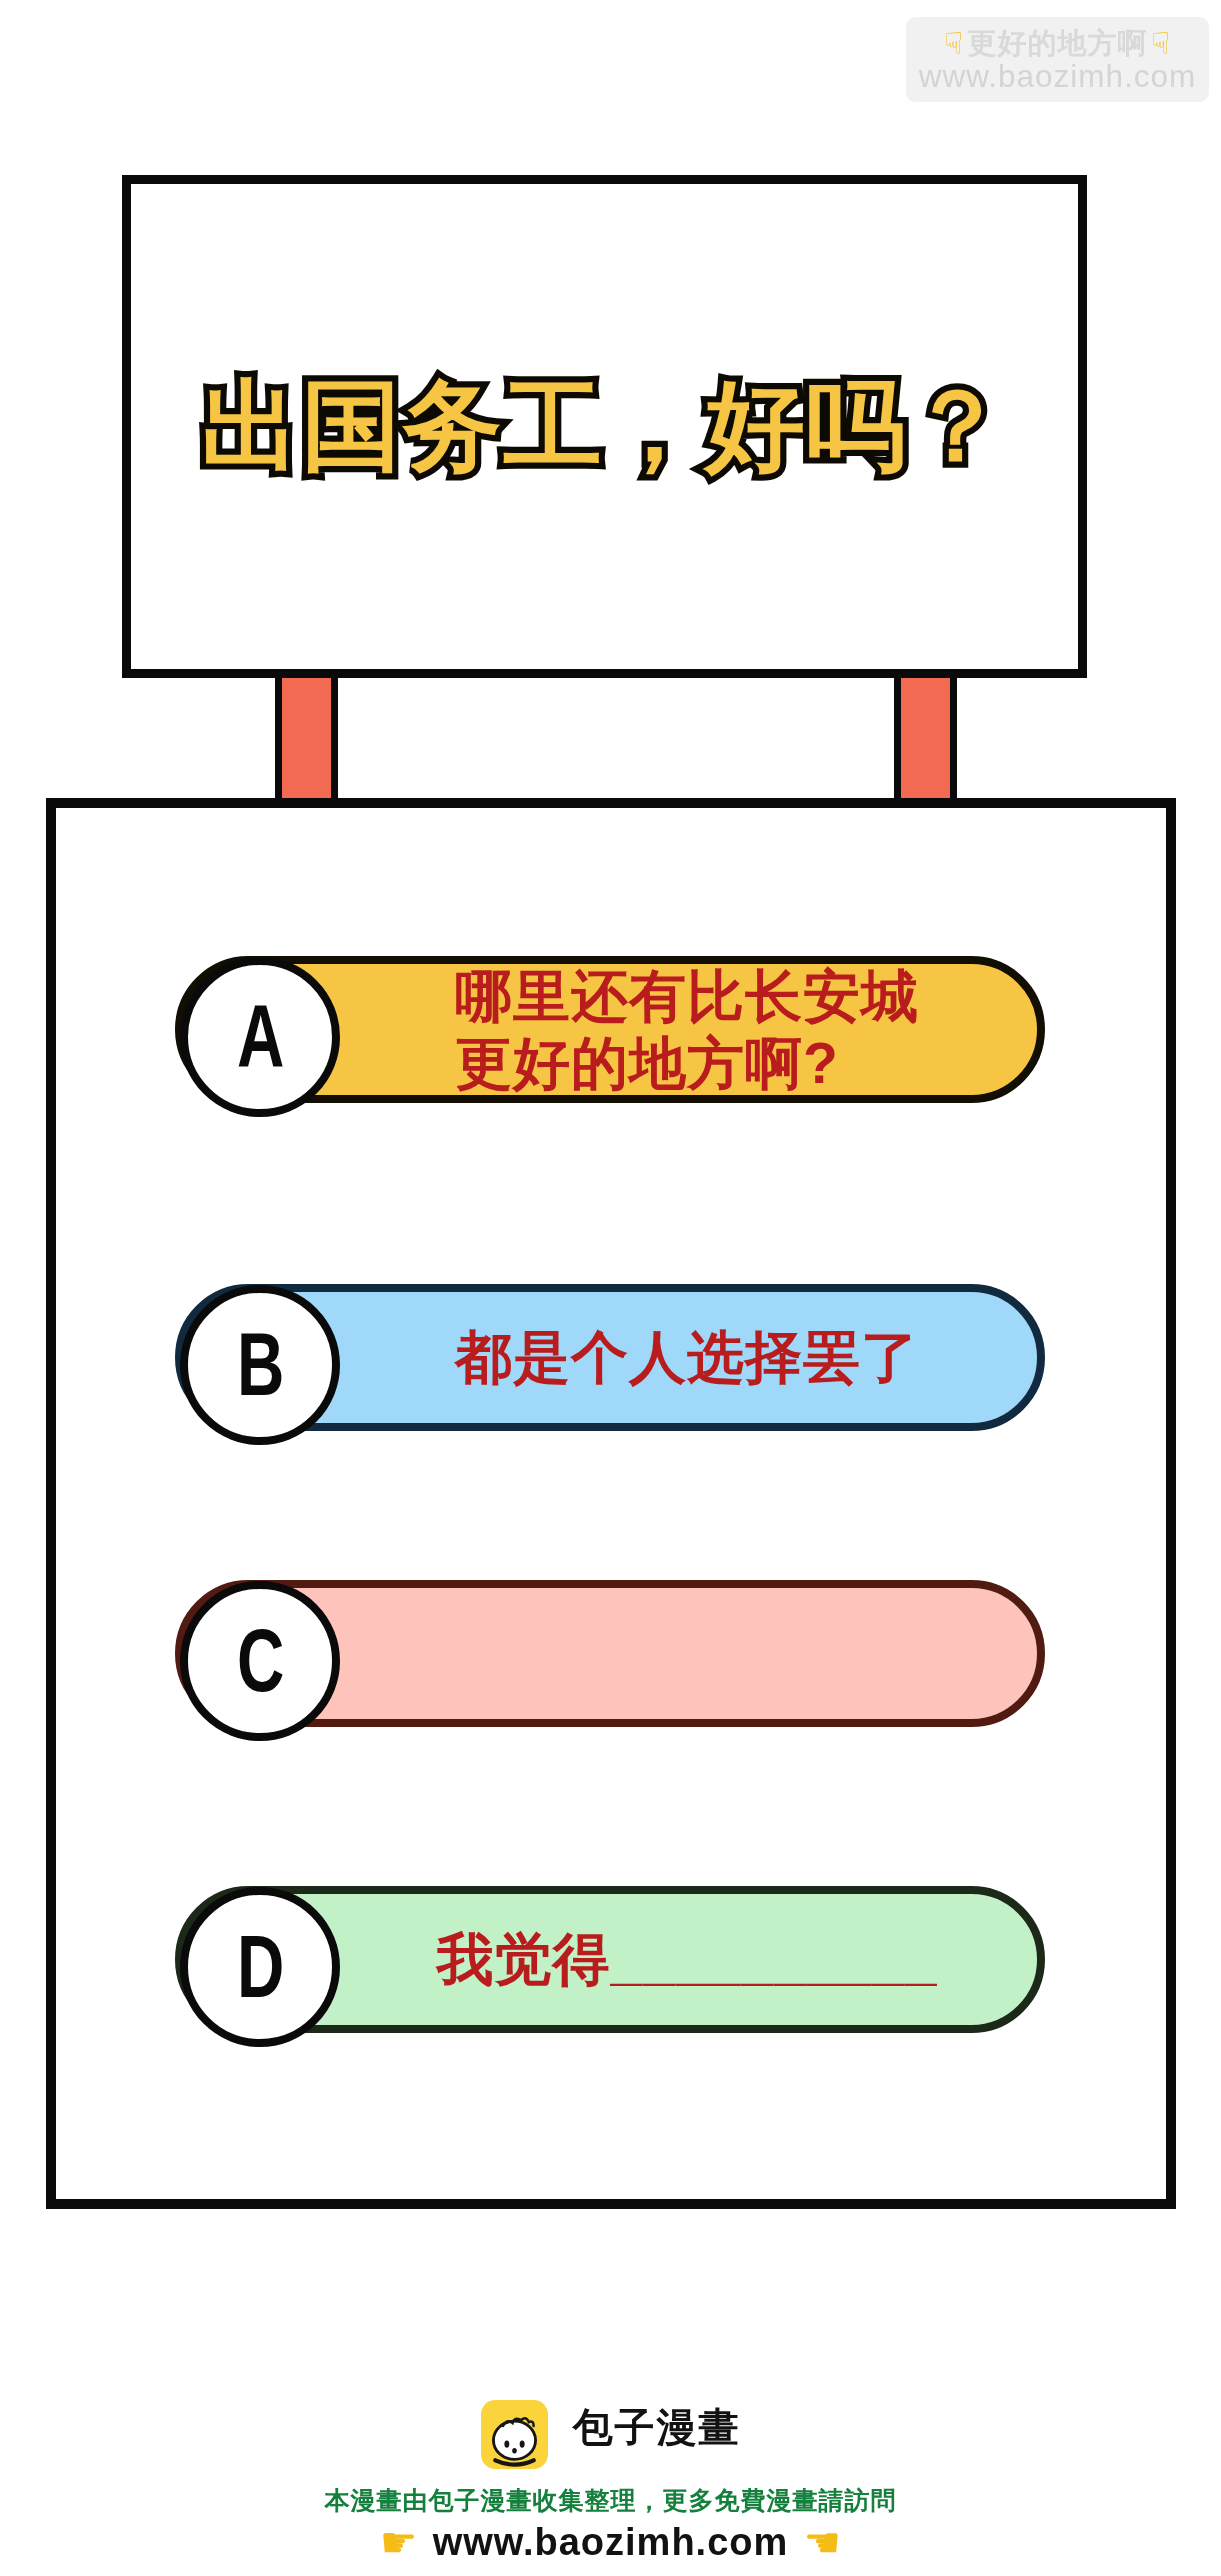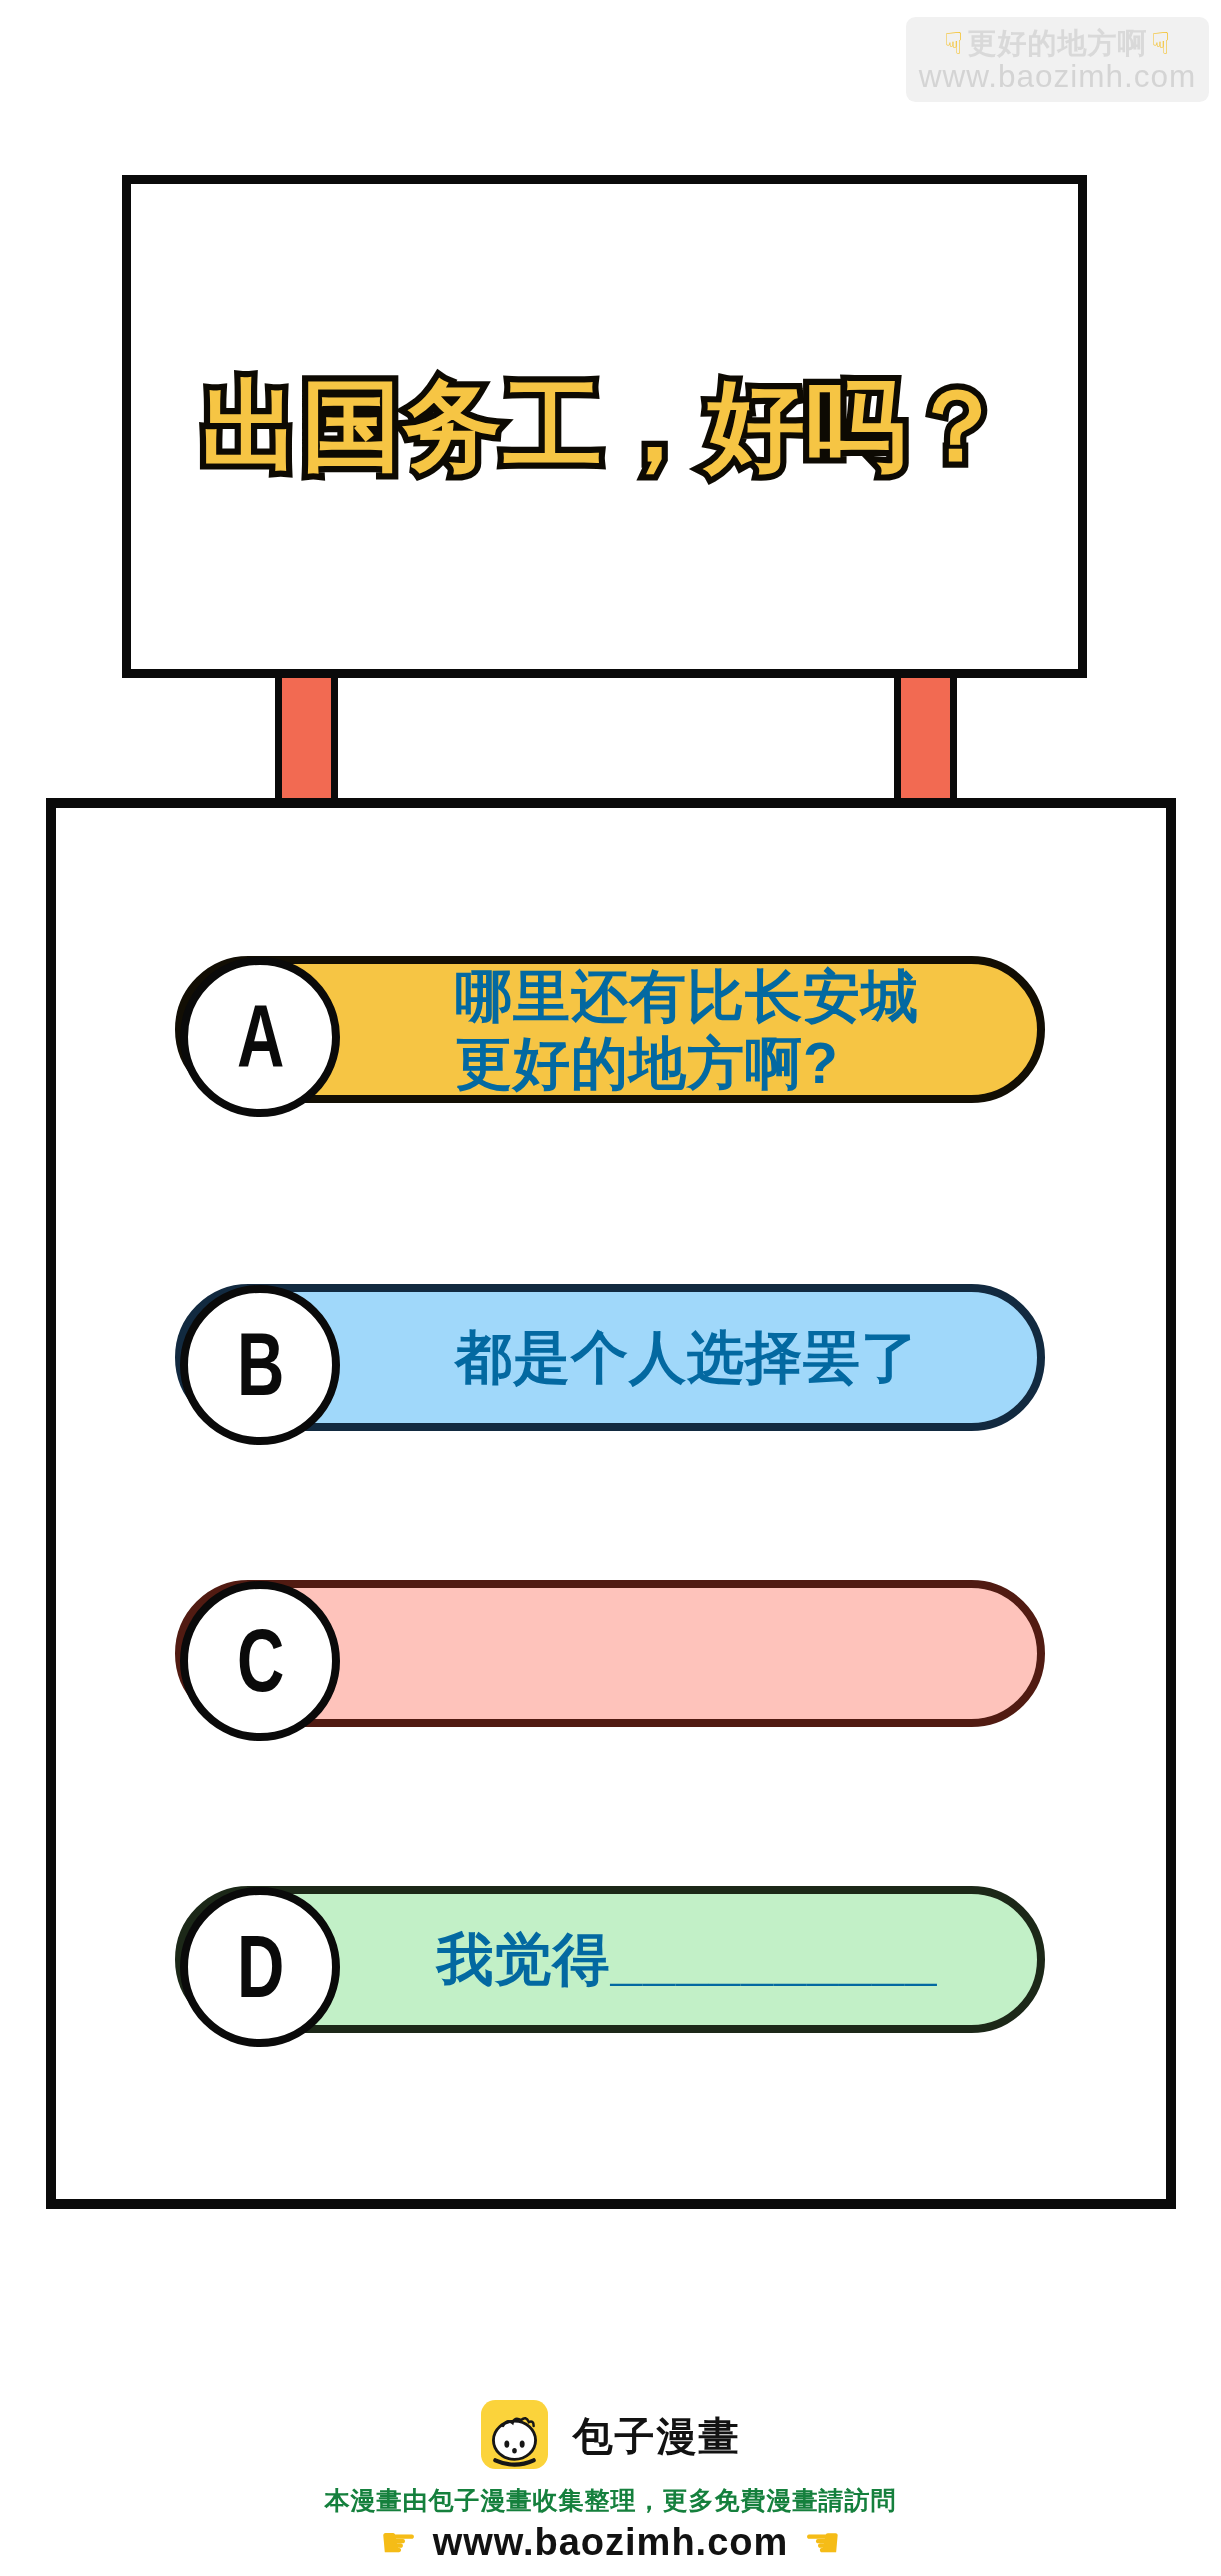--- a/index.html
+++ b/index.html
@@ -76,30 +76,30 @@
   .badge-letter {
     font-size:82px; font-weight:700; color:#0a0a0a;
     transform:scale(0.8,1.08); line-height:1;
   }
   .pill-text {
     position:absolute; left:186px; right:32px; top:0; bottom:0;
     display:flex; align-items:center; justify-content:center;
   }
   .pill-lines {
     text-align:left;
-    font-size:57px; font-weight:800; color:#0369a1;
+    font-size:57px; font-weight:800; color:#b91c1c;
     line-height:67px; letter-spacing:1px; white-space:nowrap;
   }
 
   
   .footer {
     position:absolute; left:0; top:2400px; width:1221px;
     display:flex; flex-direction:column; align-items:center; z-index:3;
   }
-  .brand-row { display:flex; align-items:center; gap:25px; height:73px; }
+  .brand-row { display:flex; gap:25px; height:73px; }
   .logo-icon { display:block; }
   .brand-name {
     font-size:40px; font-weight:800; color:#121212; letter-spacing:1.9px;
   }
   .footer-info {
     margin-top:13.4px;
     font-size:25px; font-weight:700; color:#15803d; letter-spacing:1px;
     line-height:29px; white-space:nowrap;
   }
   .footer-url-row {

